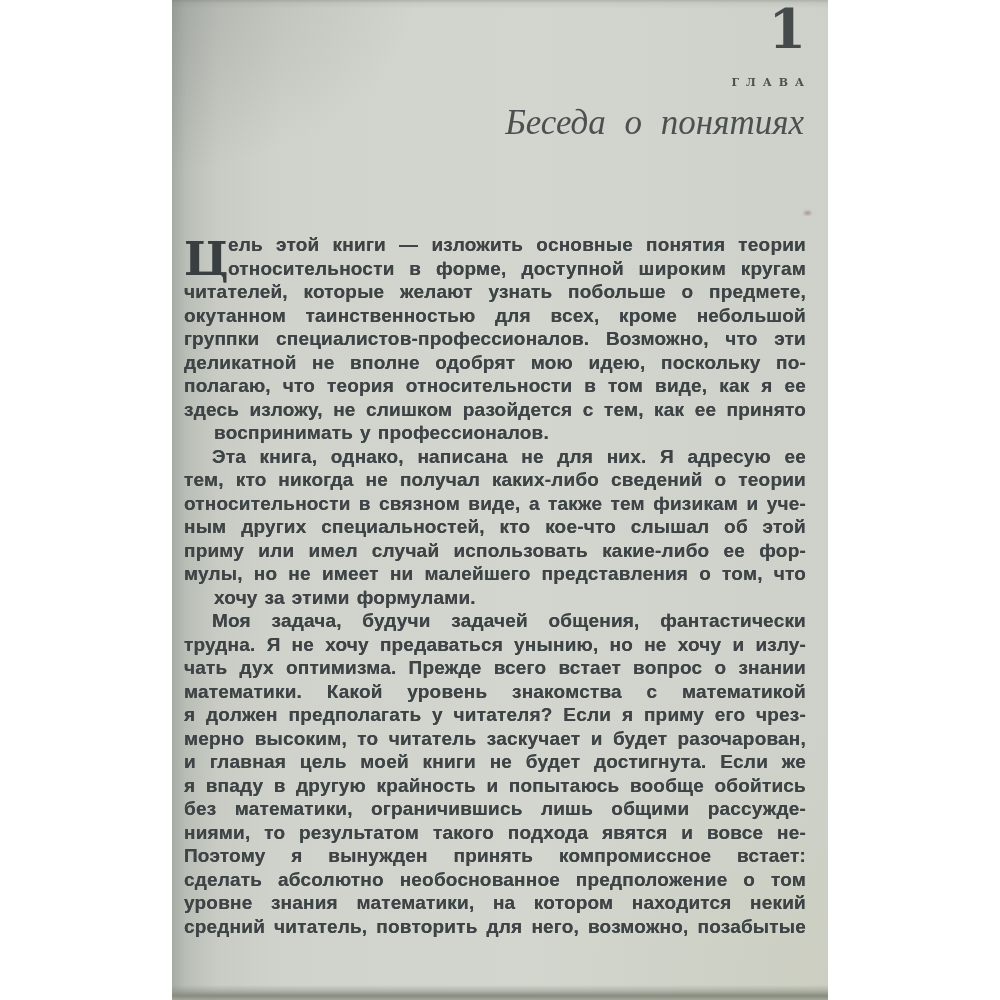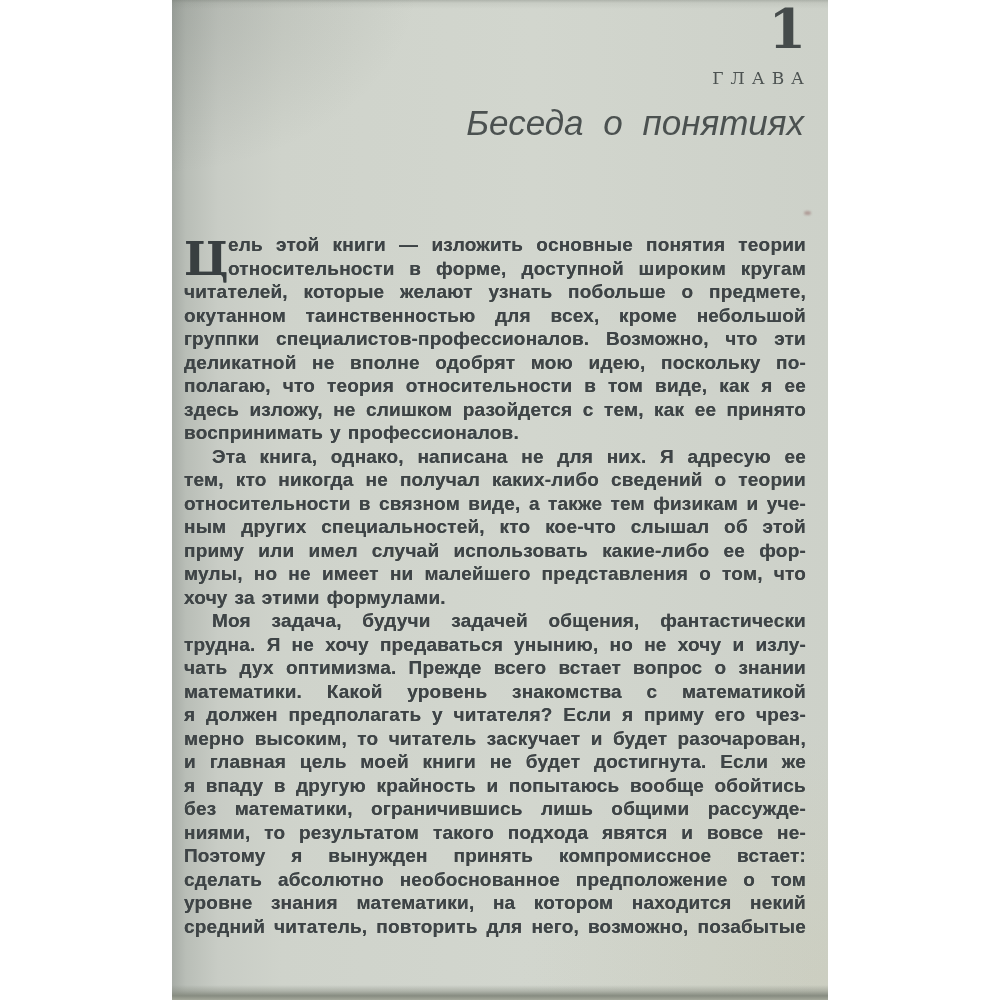--- a/index.html
+++ b/index.html
@@ -16,39 +16,39 @@
       radial-gradient(520px 400px at 102% 98%, rgba(196,190,148,0.16), rgba(196,190,148,0) 62%),
       linear-gradient(to right, #a6aba5 0px, #b9beb7 14px, #c8ccc5 46px, #cfd3cb 110px, #d2d6ce 55%, #cdd1c9 100%);
   }
   .print { position:absolute; inset:0; filter:blur(0.3px); }
   .chapter-number {
     position:absolute; top:2px; right:22px;
     font-family:"DejaVu Serif", serif; font-weight:bold;
     font-size:54px; line-height:1; color:#454b4b;
   }
   .chapter-label {
-    position:absolute; top:68px; right:17px;
-    font-family:"DejaVu Serif", serif; font-weight:normal;
-    font-size:17px; letter-spacing:7px; color:#4c5251;
+    position:absolute; top:76px; right:17px;
+    font-family:"DejaVu Serif", serif; font-weight:bold;
+    font-size:11px; letter-spacing:7px; color:#4c5251;
   }
   .chapter-title {
     position:absolute; top:102px; right:24px;
-    font-family:Liberation Sans, sans-serif; font-style:italic;
+    font-family:Liberation Serif, serif; font-style:italic;
     font-size:35px; line-height:1.2; color:#4b5150;
     word-spacing:10px; white-space:nowrap;
   }
   .body-text {
     position:absolute; left:12px; top:233px; width:622px;
     font-size:19px; line-height:23.5px; color:#3e4446;
     letter-spacing:0.2px; word-spacing:1.5px;
     text-shadow:0 0 0.5px rgba(62,68,70,0.85);
   }
   .para { position:relative; margin:0; }
   .ln { text-align:justify; text-align-last:justify;font-weight:bold; }
-  .ln.end { text-align-last:left; }
+  .ln.end { text-align-last:left;margin-left:30px; }
   .ln.ind { padding-left:28px; }
   .ln.dc { padding-left:44px; }
   .drop-cap {
     position:absolute; left:0; top:3px;
     font-family:"DejaVu Serif", serif; font-weight:bold;
     font-size:46px; line-height:1; color:#393f41;
   }
   .bottom-band {
     position:absolute; left:0; bottom:0; width:100%; height:15px;
     background:linear-gradient(to bottom,

